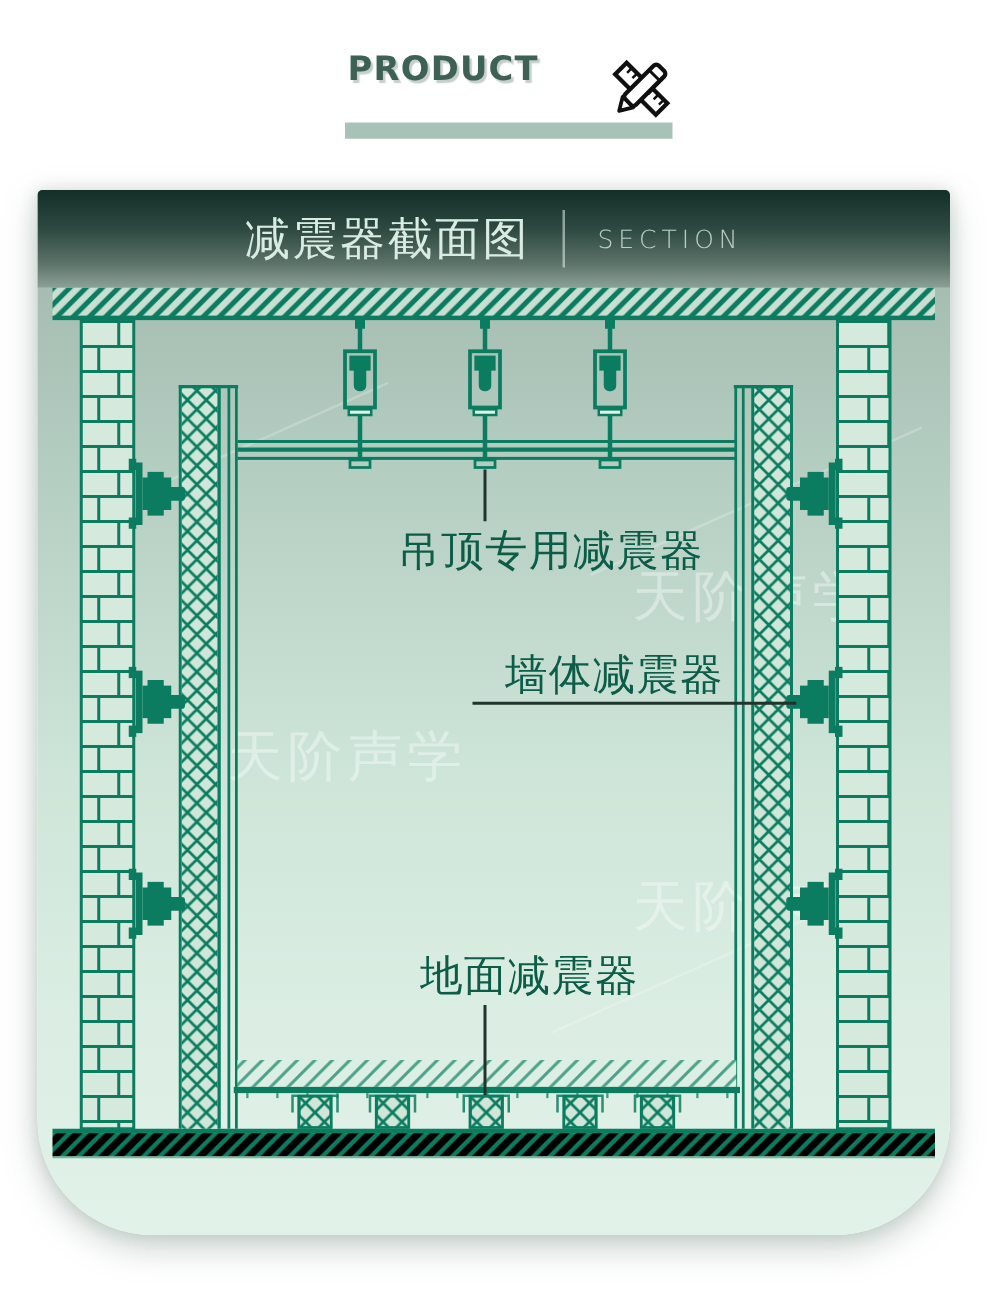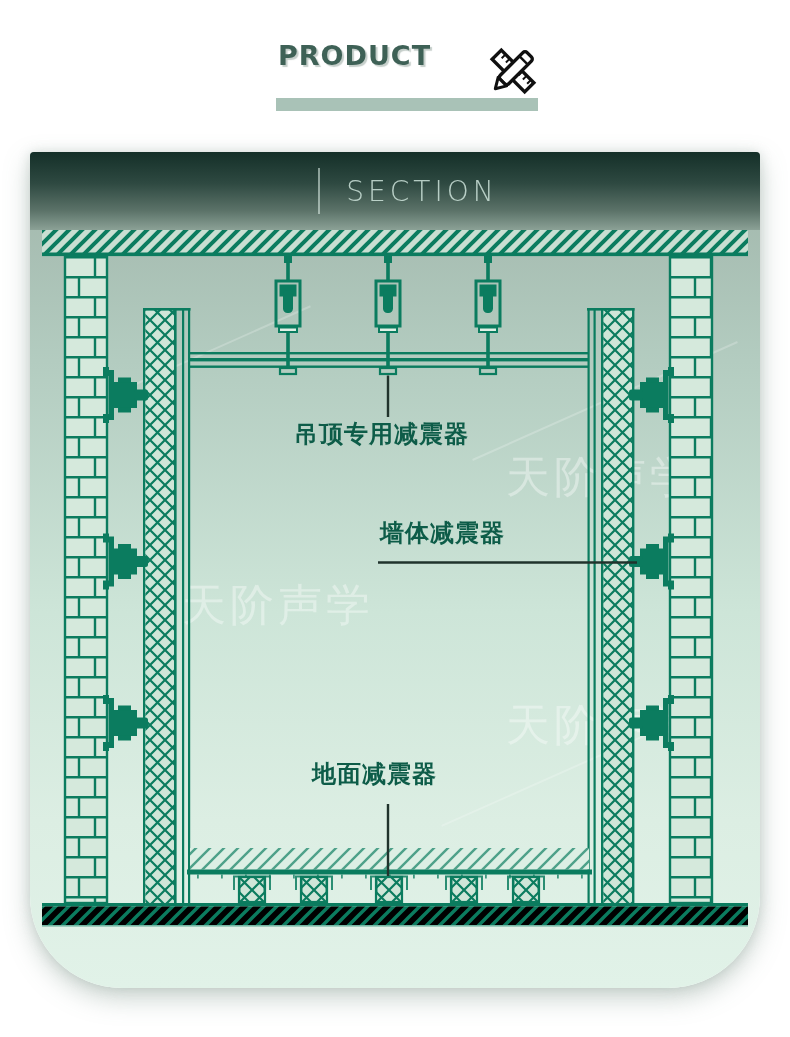--- a/index.html
+++ b/index.html
@@ -36,36 +36,36 @@
     background:linear-gradient(180deg,#142f28 0%,#2e4941 40%,#5b7268 75%,#8ba196 100%);
     display:flex;align-items:center;justify-content:center;
   }
   .banner-cn{
     font-size:36px;font-weight:500;letter-spacing:2px;color:#d9ece3;
   }
   .banner-divider{
     width:2px;height:46px;margin:0 26px;background:rgba(225,242,235,.55);
   }
   .banner-en{
-    font-size:28px;font-weight:300;letter-spacing:4px;color:rgba(215,236,227,.8);
+    font-size:20px;font-weight:300;letter-spacing:4px;color:rgba(215,236,227,.8);
   }
   
   .wm-layer{position:absolute;left:0;top:78px;width:730px;height:758px;z-index:1;pointer-events:none;}
   .wm{position:absolute;font-size:44px;letter-spacing:4px;color:rgba(255,255,255,.38);white-space:nowrap;}
   .wm1{left:152px;top:346px;}   
   .wm2{left:476px;top:218px;}
   .wm3{left:476px;top:466px;}
   .wm-line{position:absolute;height:2px;background:rgba(255,255,255,.22);transform:rotate(-24deg);}
   .wml1{left:430px;top:170px;width:290px;}
   .wml2{left:400px;top:540px;width:270px;}
   .wml3{left:70px;top:120px;width:220px;}
   .diagram{position:absolute;left:0;top:78px;z-index:2;}
   .label{
-    position:absolute;z-index:4;font-size:24px;font-weight:700;
-    letter-spacing:1px;color:#0d5c48;white-space:nowrap;
+    position:absolute;z-index:4;font-size:34px;font-weight:400;
+    letter-spacing:1px;color:#0d5c48;white-space:nowrap;margin-left:24px;
   }
   .label1{left:264px;top:266px;}
   .label2{left:350px;top:365px;}
   .label3{left:282px;top:606px;}
 </style>
 </head>
 <body>
 
 <div class="top-header">
   <div class="ph-line1">PRODUCT</div>
@@ -81,20 +81,21 @@
       <rect x="14" y="27" width="38" height="12" rx="3" fill="#ffffff" stroke="#101010" stroke-width="3.4"></rect>
       <path d="M14,27 L4,33 L14,39 Z" fill="#ffffff" stroke="#101010" stroke-width="3" stroke-linejoin="round"></path>
       <path d="M44,27 V39" stroke="#101010" stroke-width="2.4"></path>
     </g>
   </svg>
 </div>
 
 <section class="card">
 
   <div class="banner">
+    <span class="banner-cn">减震器截面图</span>
     <span class="banner-divider"></span>
     <span class="banner-en">SECTION</span>
   </div>
 
   <div class="wm-layer">
     <div class="wm wm1">天阶声学</div>
     <div class="wm wm2">天阶声学</div>
     <div class="wm wm3">天阶声学</div>
     <div class="wm-line wml1"></div>
     <div class="wm-line wml2"></div>

